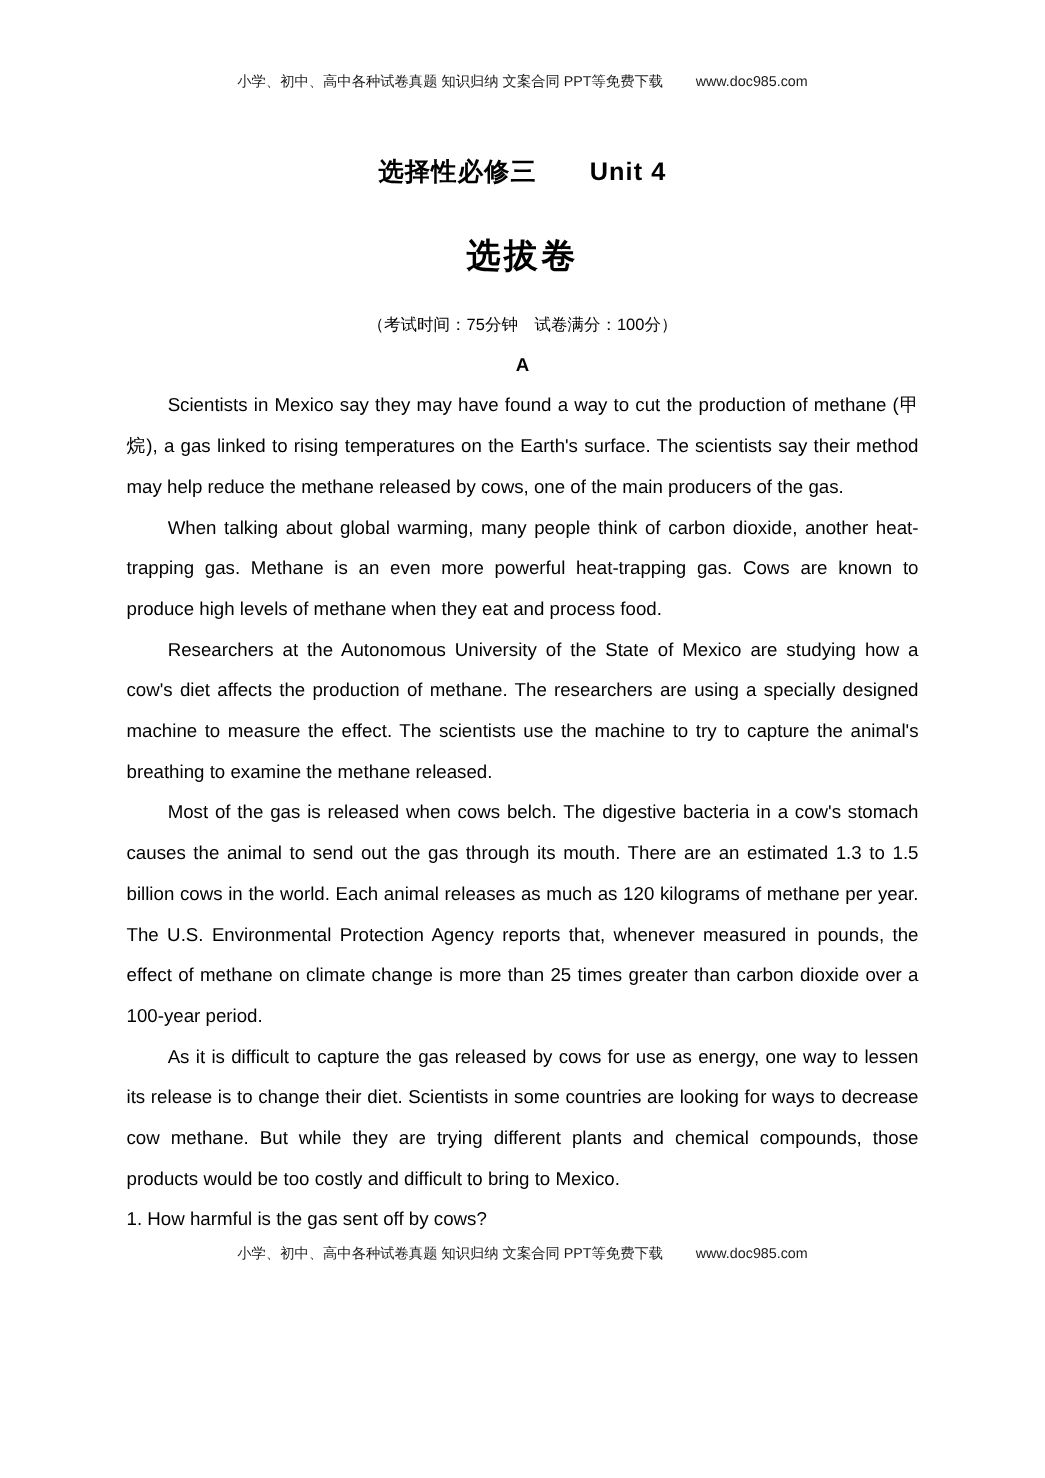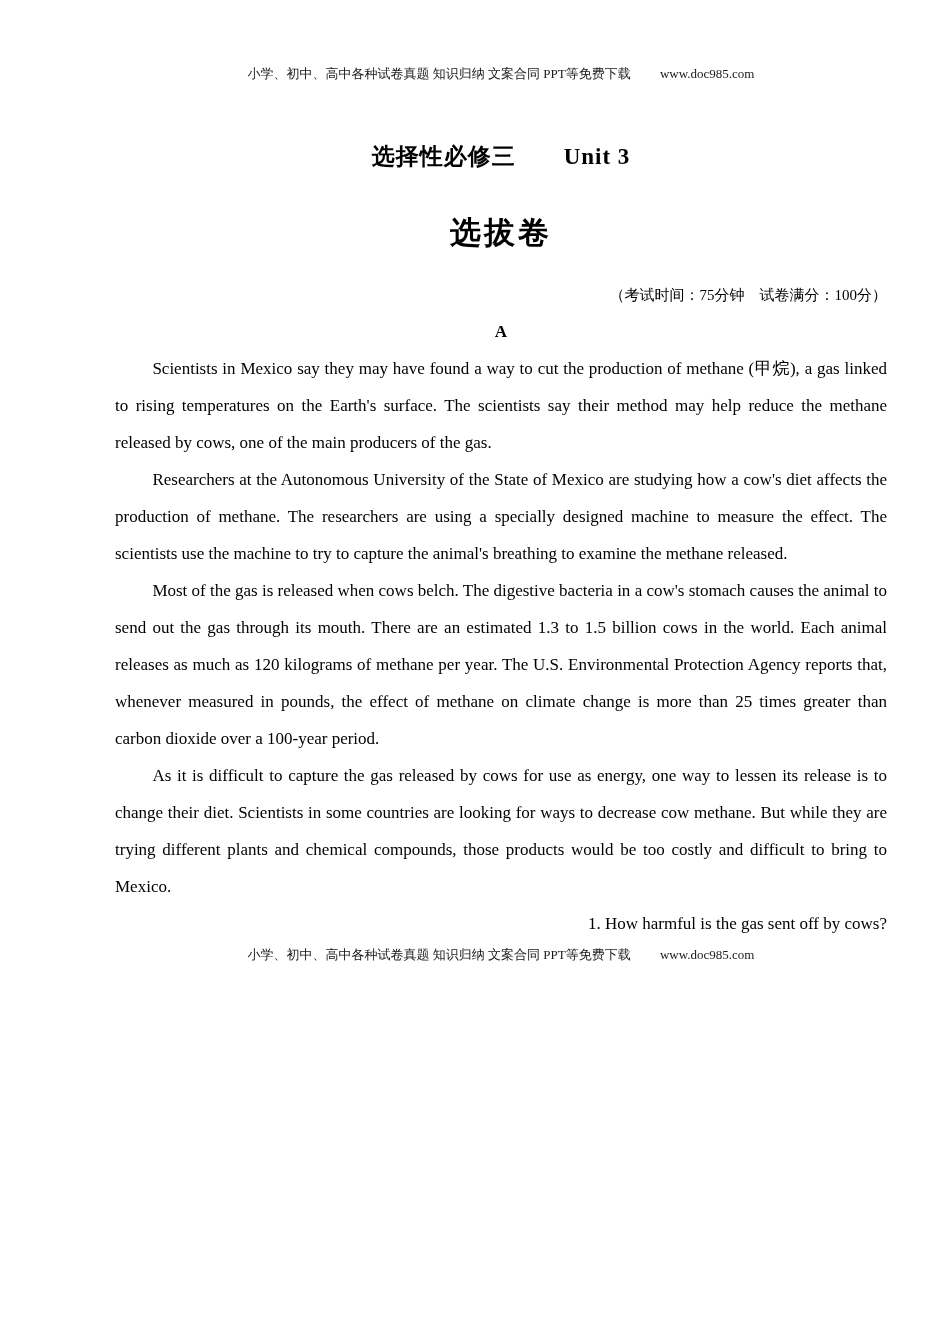--- a/index.html
+++ b/index.html
@@ -3,23 +3,23 @@
 <meta charset="utf-8">
 <style>
   * { margin: 0; padding: 0; box-sizing: border-box; }
   html, body { background: #e8e8e8; }
   .page {
     position: relative;
     width: 950px;
     height: 1344px;
     margin: 0 auto;
     background: #ffffff;
-    font-family: Liberation Serif, serif;
+    font-family: Liberation Sans, sans-serif;
     color: #000000;
-    padding: 65px 63px 0 115px;
+    padding: 65px 115px 0 115px;
     overflow: hidden;
   }
   .doc-header, .doc-footer {
     font-size: 13px;
     text-align: center;
     color: #1a1a1a;
     white-space: nowrap;
   }
   .doc-header .site, .doc-footer .site { margin-left: 26px; }
   .doc-title {
@@ -31,55 +31,56 @@
   }
   .doc-subtitle {
     margin-top: 40px;
     text-align: center;
     font-size: 31px;
     font-weight: 600;
     letter-spacing: 3px;
   }
   .exam-info {
     margin-top: 32px;
-    text-align: right;
+    text-align: center;
     font-size: 15px;
   }
   .content {
     margin-top: 8px;
     font-size: 17px;
     line-height: 37px;
   }
   .heading { font-weight: bold; text-align: left; }
   .passage-label { font-weight: bold; text-align: center; }
   .para { text-align: justify; text-indent: 2.2em; }
-  .question { text-align: right; }
+  .question { text-align: left; }
   .doc-footer { margin-top: 4px; }
 </style>
 </head>
 <body>
 
 <div class="page">
 
   <div class="doc-header">
     <span>小学、初中、高中各种试卷真题 知识归纳 文案合同 PPT等免费下载</span>
     <span class="site">www.doc985.com</span>
   </div>
 
-  <div class="doc-title">选择性必修三　　Unit 3</div>
+  <div class="doc-title">选择性必修三　　Unit 4</div>
 
   <div class="doc-subtitle">选拔卷</div>
 
   <div class="exam-info">（考试时间：75分钟　试卷满分：100分）</div>
 
   <div class="content">
 
     <div class="passage-label">A</div>
 
     <div class="para">Scientists in Mexico say they may have found a way to cut the production of methane (甲烷), a gas linked to rising temperatures on the Earth's surface. The scientists say their method may help reduce the methane released by cows, one of the main producers of the gas.</div>
+    <div class="para">When talking about global warming, many people think of carbon dioxide, another heat-trapping gas. Methane is an even more powerful heat-trapping gas. Cows are known to produce high levels of methane when they eat and process food.</div>
     <div class="para">Researchers at the Autonomous University of the State of Mexico are studying how a cow's diet affects the production of methane. The researchers are using a specially designed machine to measure the effect. The scientists use the machine to try to capture the animal's breathing to examine the methane released.</div>
     <div class="para">Most of the gas is released when cows belch. The digestive bacteria in a cow's stomach causes the animal to send out the gas through its mouth. There are an estimated 1.3 to 1.5 billion cows in the world. Each animal releases as much as 120 kilograms of methane per year. The U.S. Environmental Protection Agency reports that, whenever measured in pounds, the effect of methane on climate change is more than 25 times greater than carbon dioxide over a 100-year period.</div>
     <div class="para">As it is difficult to capture the gas released by cows for use as energy, one way to lessen its release is to change their diet. Scientists in some countries are looking for ways to decrease cow methane. But while they are trying different plants and chemical compounds, those products would be too costly and difficult to bring to Mexico.</div>
 
     <div class="question">1. How harmful is the gas sent off by cows?</div>
   </div>
 
   <div class="doc-footer">
     <span>小学、初中、高中各种试卷真题 知识归纳 文案合同 PPT等免费下载</span>
     <span class="site">www.doc985.com</span>

